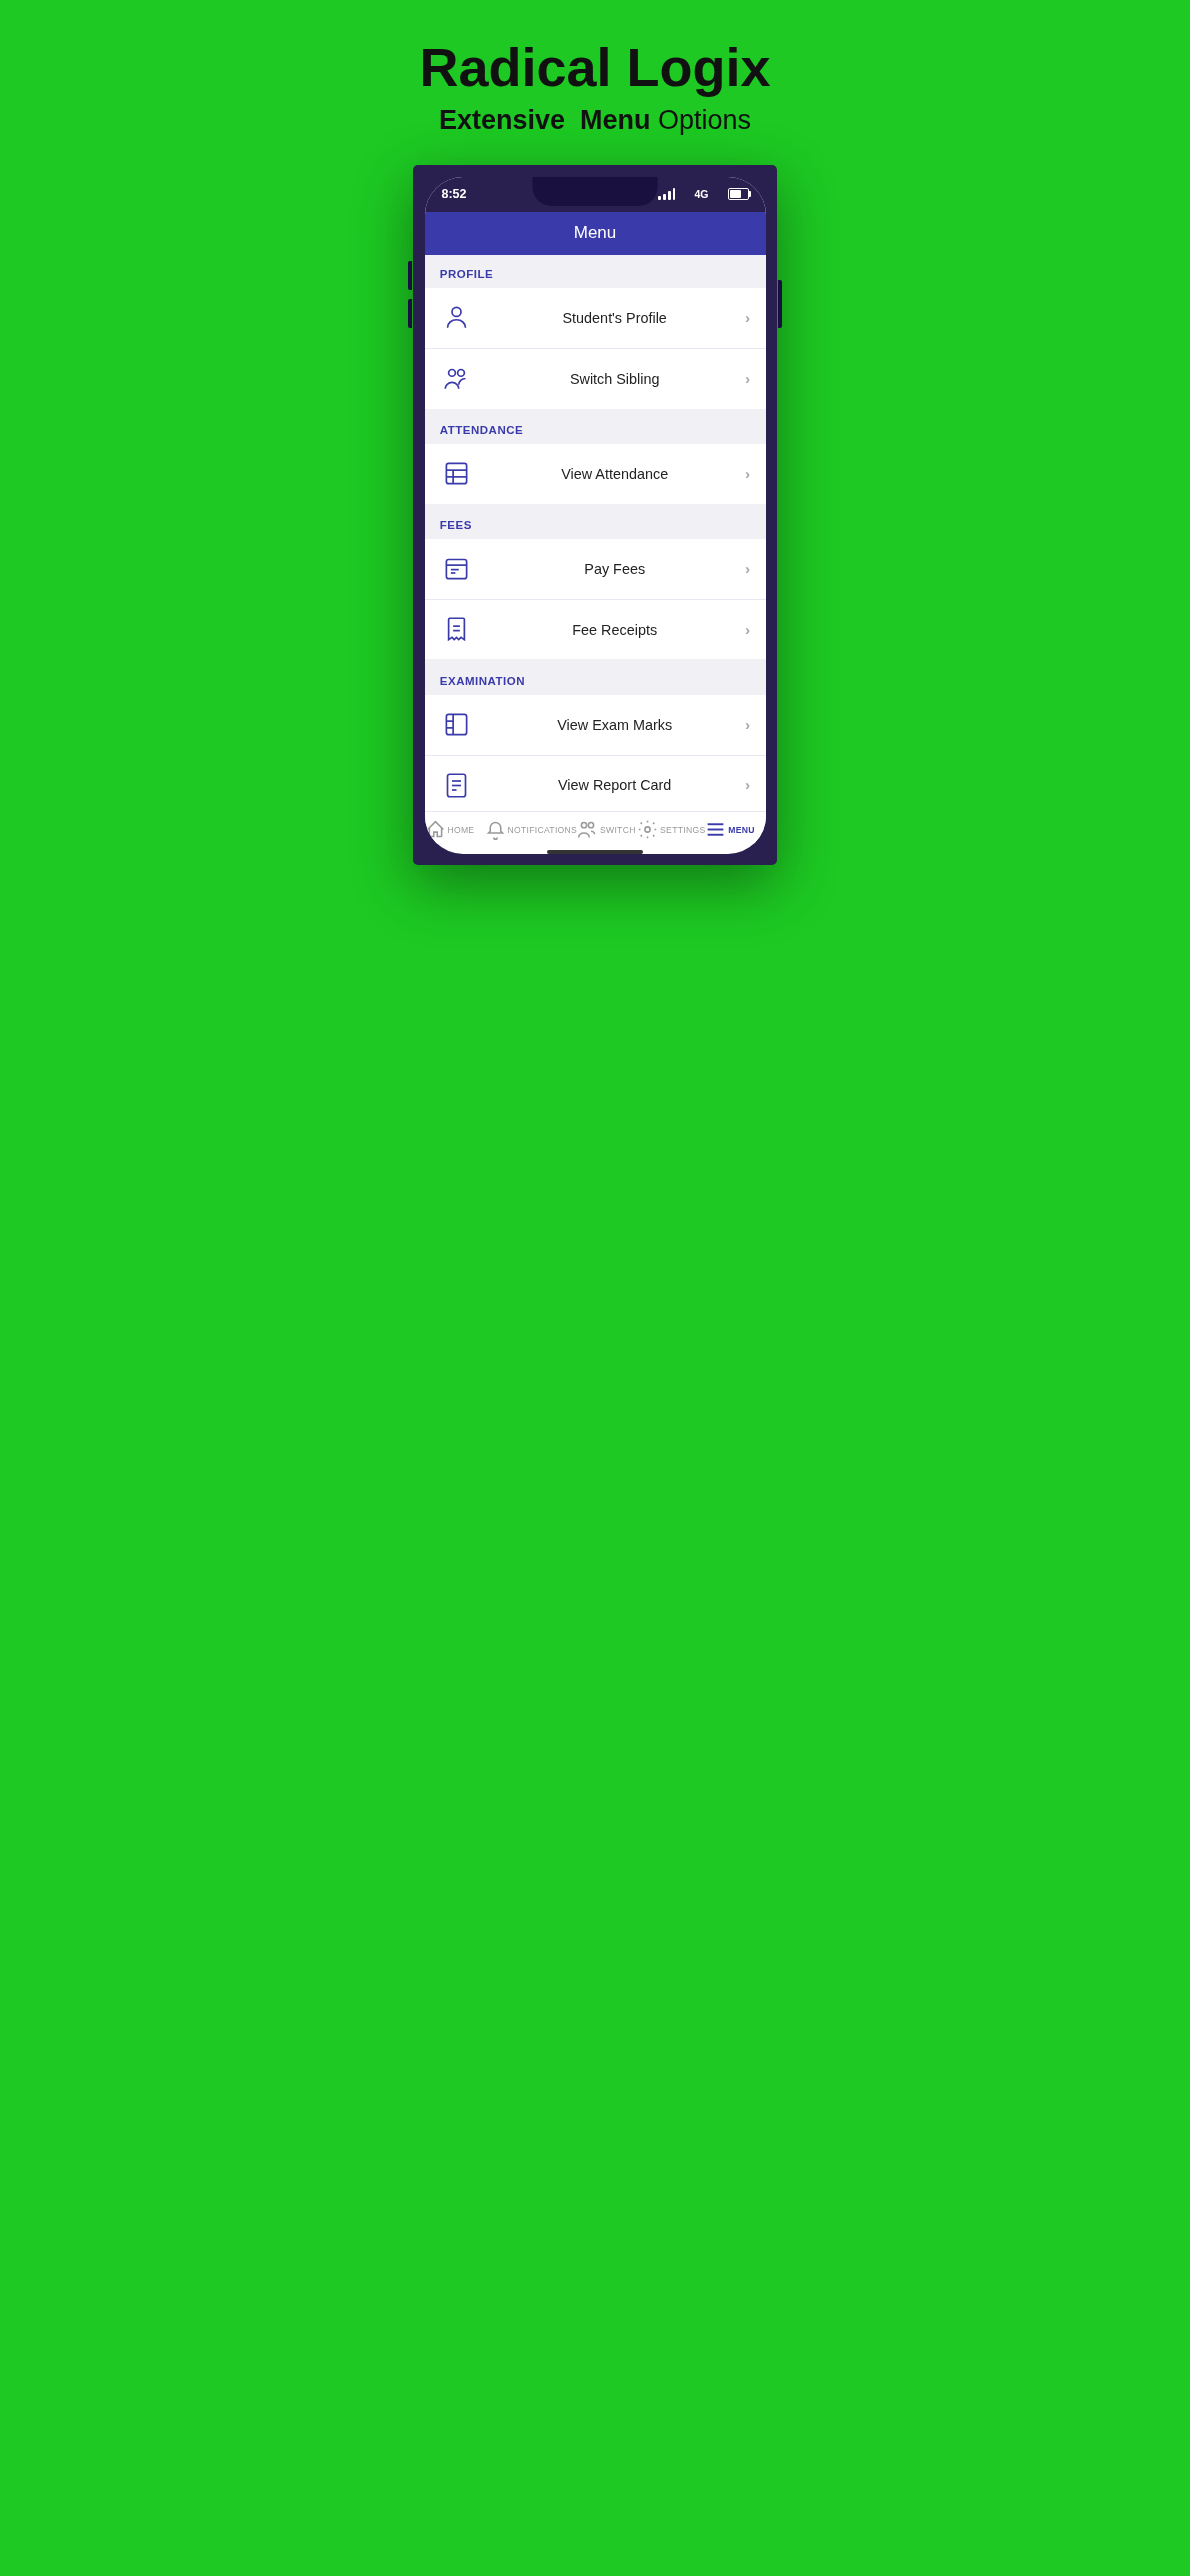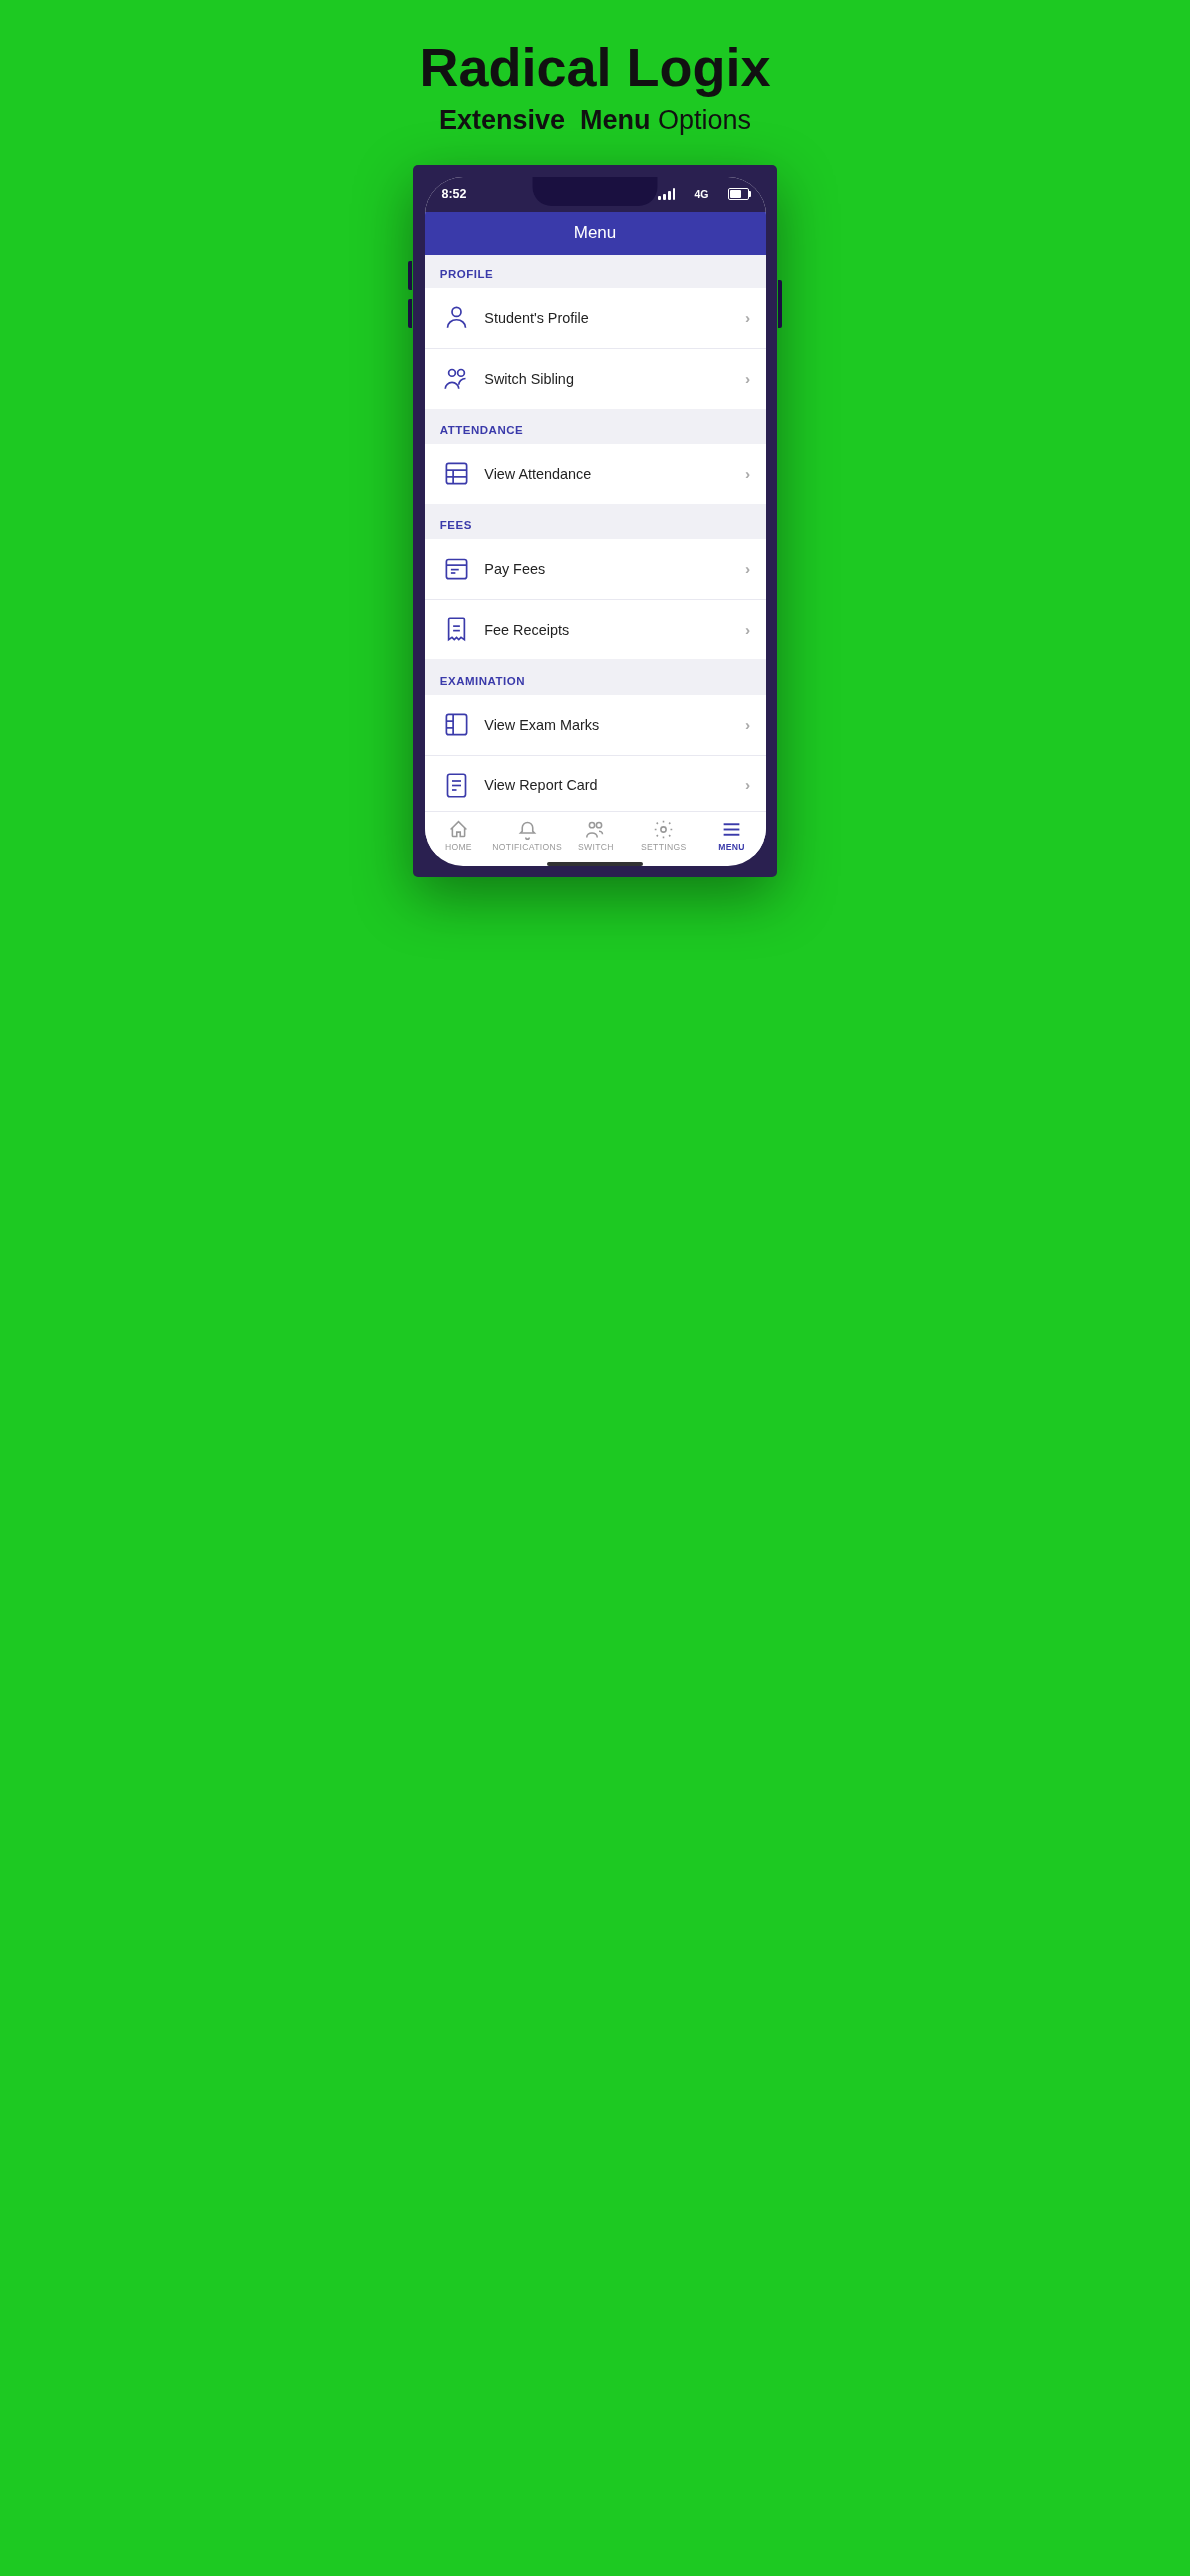--- a/index.html
+++ b/index.html
@@ -158,20 +158,21 @@
       background: #fff;
       margin-bottom: 1.9px;
     }
     .menu-item {
       display: flex;
       align-items: center;
       padding: 13.4px 15.3px;
       border-bottom: 1px solid #e8e8f0;
       cursor: pointer;
       background: #fff;
+      text-align: center;
     }
     .menu-item:last-child {
       border-bottom: none;
     }
     .menu-icon {
       width: 33px;
       height: 33px;
       margin-right: 11.5px;
       display: flex;
       align-items: center;
@@ -200,21 +201,21 @@
     
     .bottom-nav {
       background: #fff;
       display: flex;
       border-top: 1px solid #e8e8f0;
       padding: 7.7px 0 3.8px;
     }
     .nav-item {
       flex: 1;
       display: flex;
-      flex-direction: column;
+      flex-direction: row;
       align-items: center;
       gap: 1.9px;
       cursor: pointer;
     }
     .nav-label {
       font-size: 8.6px;
       color: #999;
       font-weight: 500;
       text-transform: uppercase;
       letter-spacing: 0.3px;

